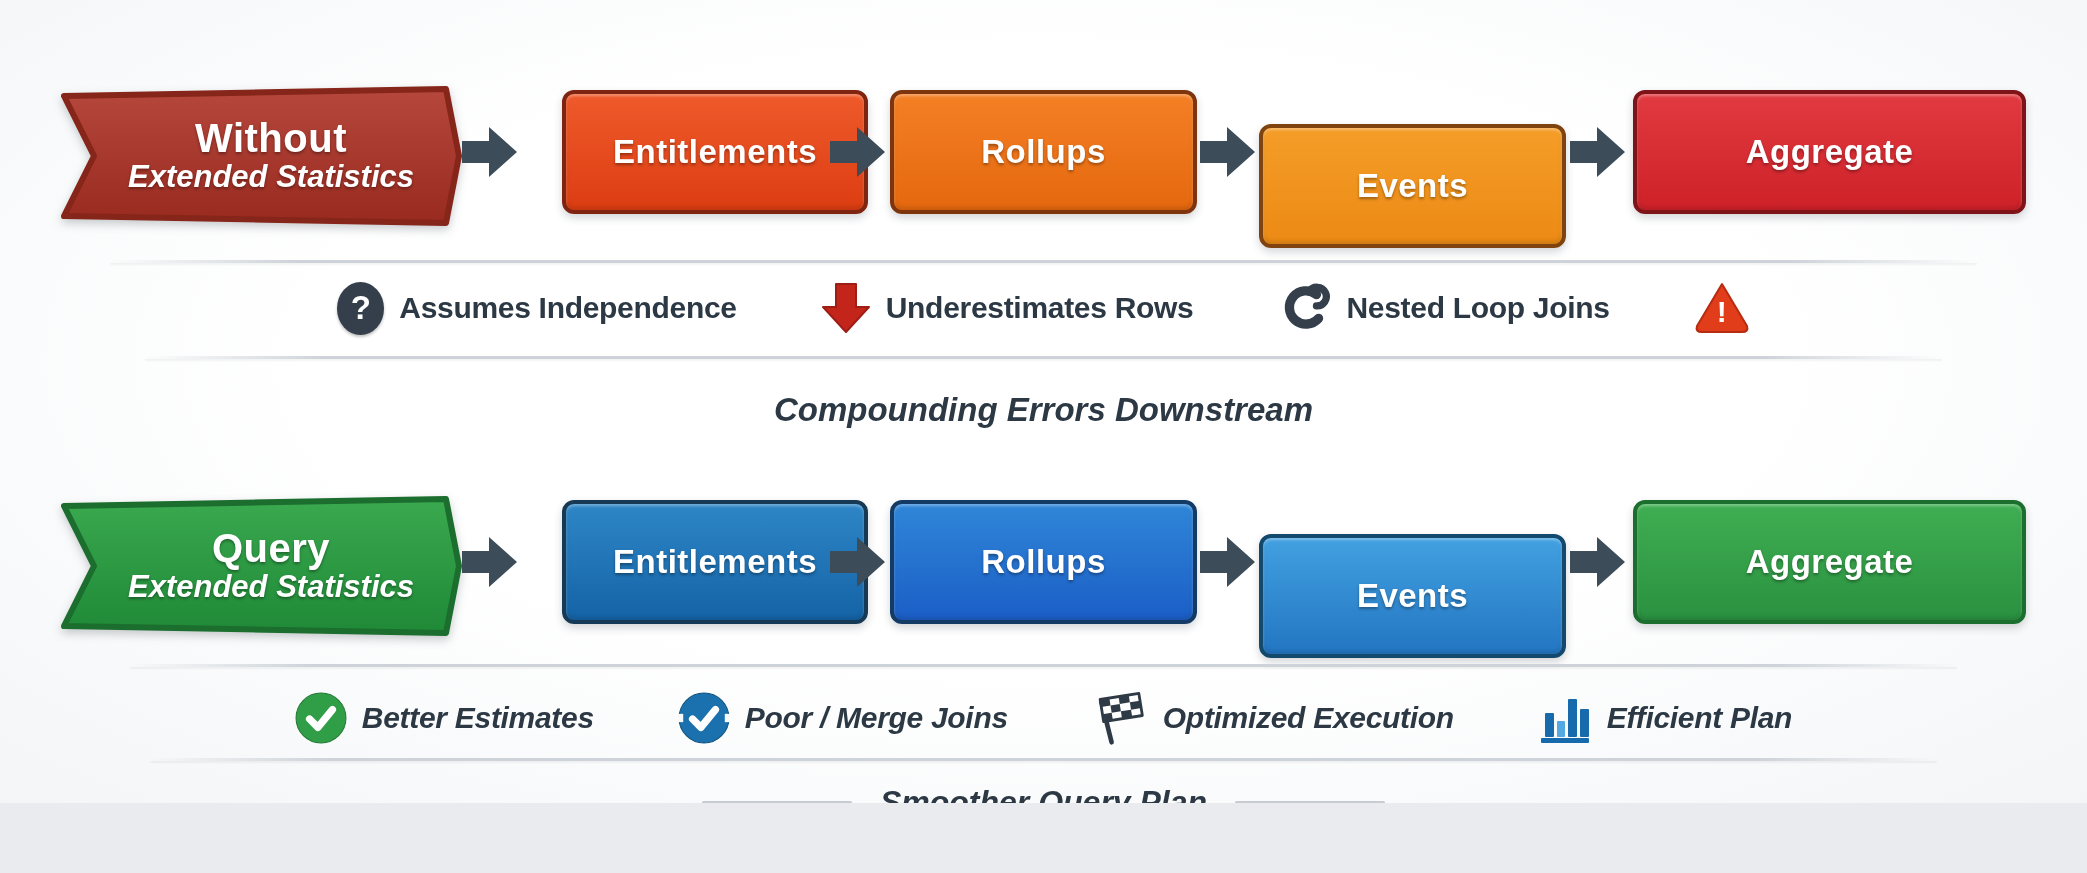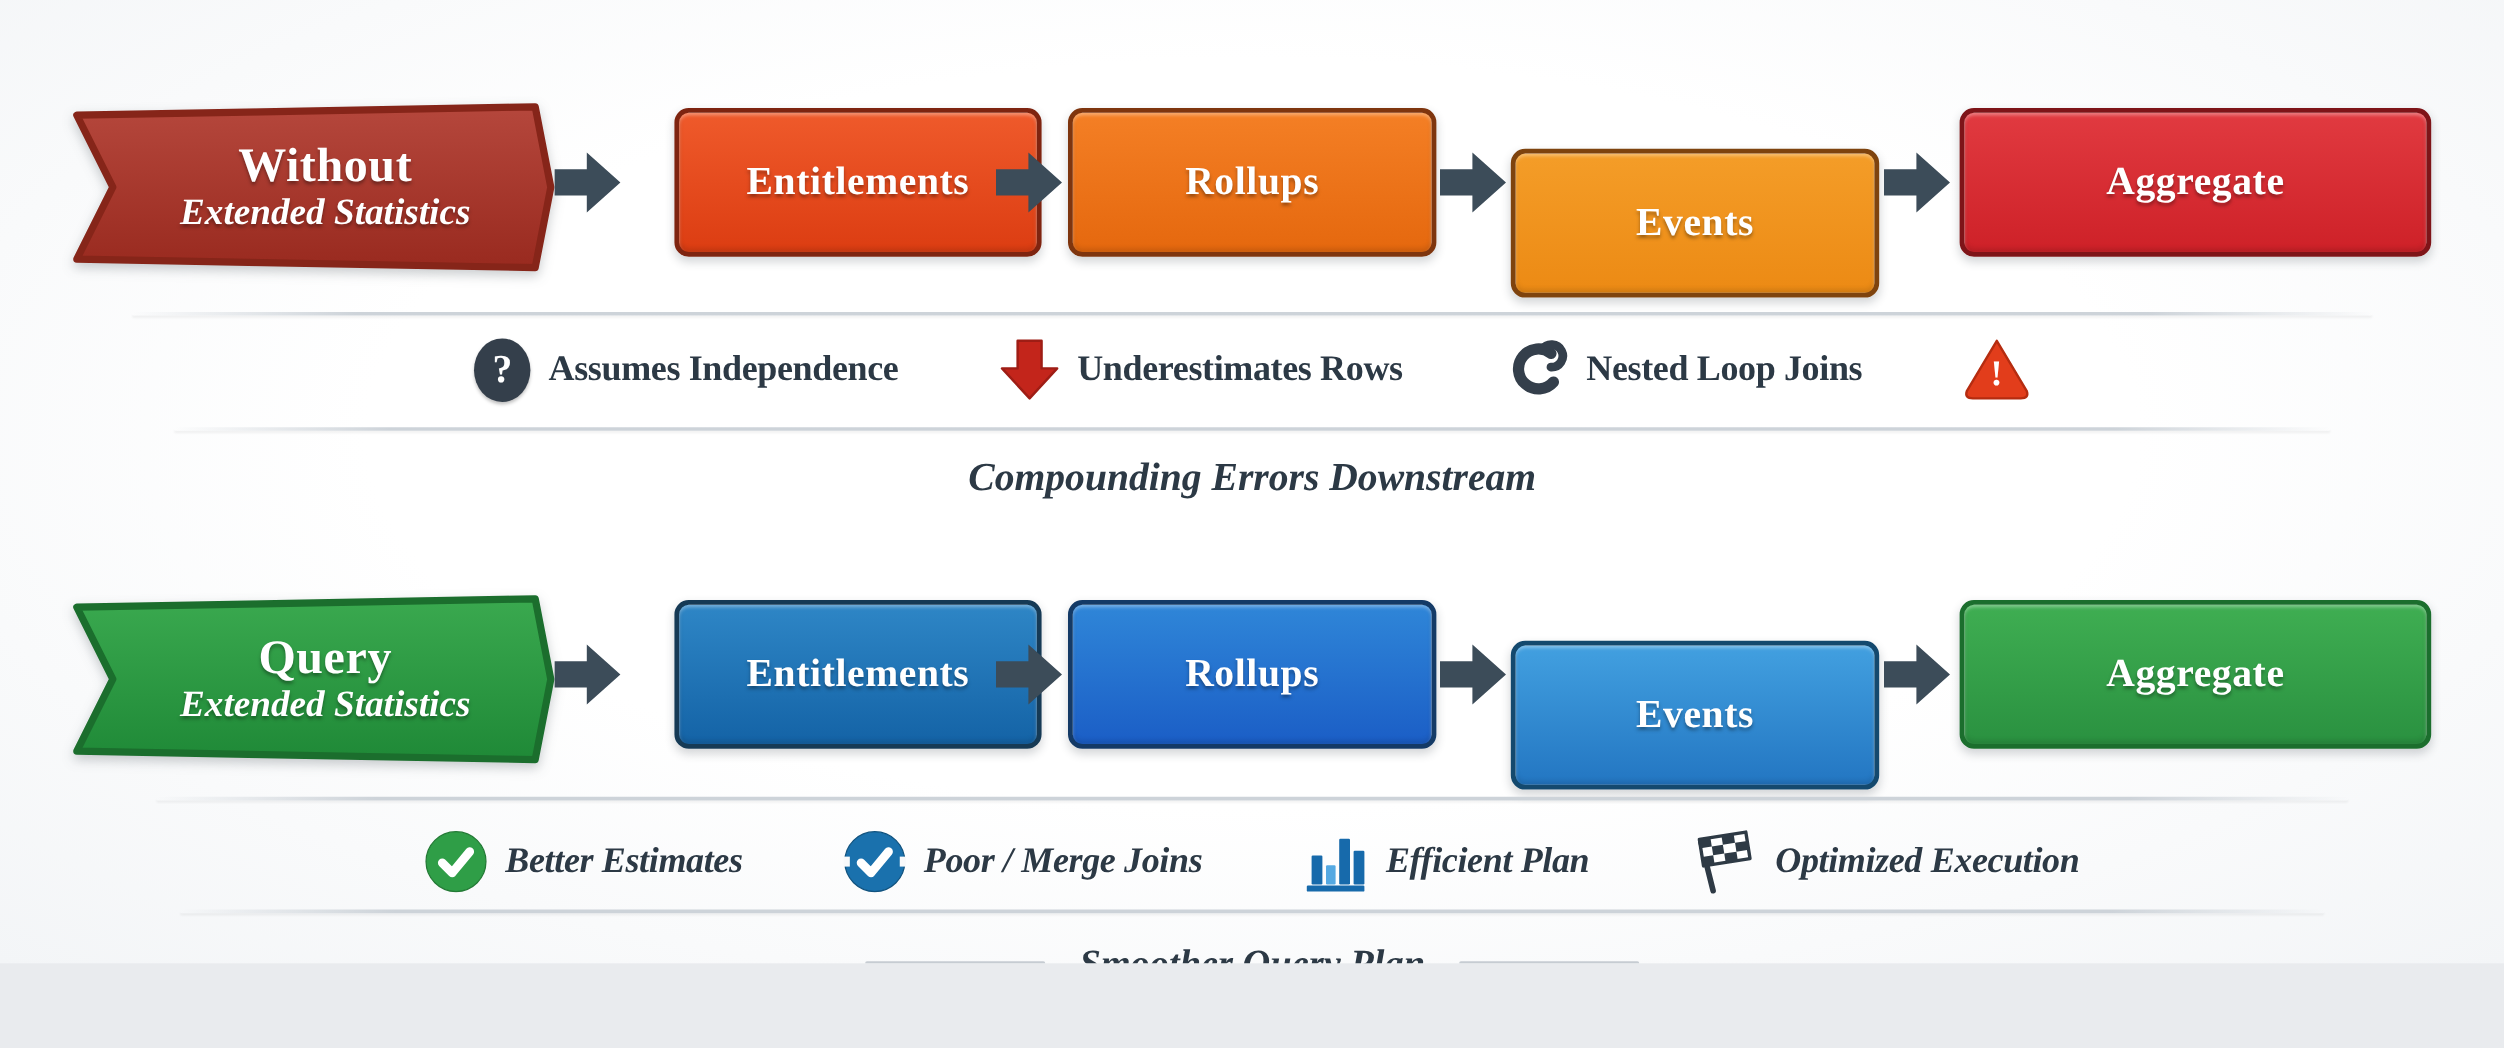--- a/index.html
+++ b/index.html
@@ -1,19 +1,19 @@
 <!DOCTYPE html>
 <html><head>
 <meta charset="utf-8">
 <style>
   html,body{margin:0;padding:0;background:#e9ebee;}
   .canvas{
     position:relative; width:2087px; height:803px; overflow:hidden;
     background:radial-gradient(ellipse at 50% 45%, #ffffff 50%, #f3f5f7 100%);
-    font-family:Liberation Serif, serif;
+    font-family:Liberation Sans, sans-serif;
   }
   
   .banner{position:absolute; left:48px; width:416px; height:144px;}
   .ban-t{top:84px;} .ban-b{top:494px;}
   .banner svg{position:absolute; inset:0; filter:drop-shadow(0 4px 5px rgba(40,50,60,.25));}
   .banner-text{position:absolute; inset:0; display:flex; flex-direction:column; align-items:center; justify-content:center; padding-left:38px; padding-right:8px; box-sizing:border-box;}
   .banner-title{font-size:40px; font-weight:700; color:#fff; line-height:1.05; text-shadow:0 2px 3px rgba(0,0,0,.35); letter-spacing:.5px;}
   .banner-sub{font-size:31px; font-weight:700; font-style:italic; color:#fff; line-height:1.15; text-shadow:0 2px 3px rgba(0,0,0,.35);}
   
   .sb{position:absolute; height:124px; box-sizing:border-box; border:4px solid; border-radius:12px;
@@ -49,21 +49,21 @@
   .ann{display:flex; align-items:center; gap:15px;}
   .ann-label{font-size:30px; font-weight:700; color:#2c3945; letter-spacing:-.3px; text-shadow:0 1px 1px rgba(255,255,255,.8);}
   .annrow2 .ann-label{font-style:italic;}
   
   .q-icon{width:47px; height:53px; border-radius:50%; background:#343f4b; display:flex; align-items:center; justify-content:center; box-shadow:0 2px 3px rgba(0,0,0,.25);}
   .q-icon span{color:#fff; font-size:33px; font-weight:700; text-shadow:none;}
   .warn-icon{position:relative; width:56px; height:52px;}
   .warn-icon .glyph{position:absolute; inset:0; display:flex; align-items:flex-end; justify-content:center; padding-bottom:5px; color:#fff; font-size:30px; font-weight:700;}
   
   .caption{position:absolute; left:0; right:0; text-align:center; font-size:33px; font-weight:700; font-style:italic; color:#2c3945; text-shadow:0 1px 1px rgba(255,255,255,.8);}
-  .cap1{top:380px;}
+  .cap1{top:391px;}
   .cap2row{position:absolute; left:0; right:0; top:784px; display:flex; align-items:center; justify-content:center; gap:28px;}
   .cap2row .caption2{font-size:32px; font-weight:700; font-style:italic; color:#2c3945;}
   .dash{width:150px; height:3px; background:#c6ccd2; border-radius:2px;}
 </style>
 </head>
 <body>
 
 <div class="canvas">
 
   <div class="banner ban-t">
@@ -194,46 +194,46 @@
       <div class="ann-label">Better Estimates</div>
     </div>
     <div class="ann">
       <svg width="52" height="52" viewBox="0 0 50 50">
         <circle cx="25" cy="25" r="24" fill="#1a71ad" stroke="#11537f" stroke-width="1"></circle>
         <rect x="-3" y="21" width="8" height="8" fill="#f8f9fa"></rect>
         <rect x="45" y="21" width="8" height="8" fill="#f8f9fa"></rect>
         <path d="M14 26 l8 8 L36 17" stroke="#fff" stroke-width="7" fill="none" stroke-linecap="round" stroke-linejoin="round"></path>
       </svg>
       <div class="ann-label">Poor / Merge Joins</div>
-    </div>
-    <div class="ann">
-      <svg width="54" height="54" viewBox="0 0 54 54">
-        <rect x="3" y="47" width="48" height="5" rx="1" fill="#176aab"></rect>
-        <rect x="7" y="22" width="9" height="24" rx="1" fill="#176aab"></rect>
-        <rect x="19" y="30" width="8" height="16" rx="1" fill="#55a9e2"></rect>
-        <rect x="30" y="8" width="9" height="38" rx="1" fill="#176aab"></rect>
-        <rect x="42" y="18" width="9" height="28" rx="1" fill="#176aab"></rect>
-      </svg>
-      <div class="ann-label">Efficient Plan</div>
     </div>
     <div class="ann">
       <svg width="56" height="56" viewBox="0 0 60 60">
         <path d="M10 12 L21 56" stroke="#2e3a45" stroke-width="5" stroke-linecap="round"></path>
         <g transform="rotate(-9 10 12)">
           <rect x="9" y="10" width="42" height="24" fill="#ffffff" stroke="#2e3a45" stroke-width="3" stroke-linejoin="round"></rect>
           <rect x="9" y="10" width="10" height="8" fill="#2e3a45"></rect>
           <rect x="29" y="10" width="11" height="8" fill="#2e3a45"></rect>
           <rect x="19" y="18" width="10" height="8" fill="#2e3a45"></rect>
           <rect x="40" y="18" width="11" height="8" fill="#2e3a45"></rect>
           <rect x="9" y="26" width="10" height="8" fill="#2e3a45"></rect>
           <rect x="29" y="26" width="11" height="8" fill="#2e3a45"></rect>
         </g>
       </svg>
       <div class="ann-label">Optimized Execution</div>
     </div>
+    <div class="ann">
+      <svg width="54" height="54" viewBox="0 0 54 54">
+        <rect x="3" y="47" width="48" height="5" rx="1" fill="#176aab"></rect>
+        <rect x="7" y="22" width="9" height="24" rx="1" fill="#176aab"></rect>
+        <rect x="19" y="30" width="8" height="16" rx="1" fill="#55a9e2"></rect>
+        <rect x="30" y="8" width="9" height="38" rx="1" fill="#176aab"></rect>
+        <rect x="42" y="18" width="9" height="28" rx="1" fill="#176aab"></rect>
+      </svg>
+      <div class="ann-label">Efficient Plan</div>
+    </div>
   </div>
 
   <div class="sep sep4"></div>
 
   <div class="cap2row">
     <div class="dash"></div>
     <div class="caption2">Smoother Query Plan</div>
     <div class="dash"></div>
   </div>
 

